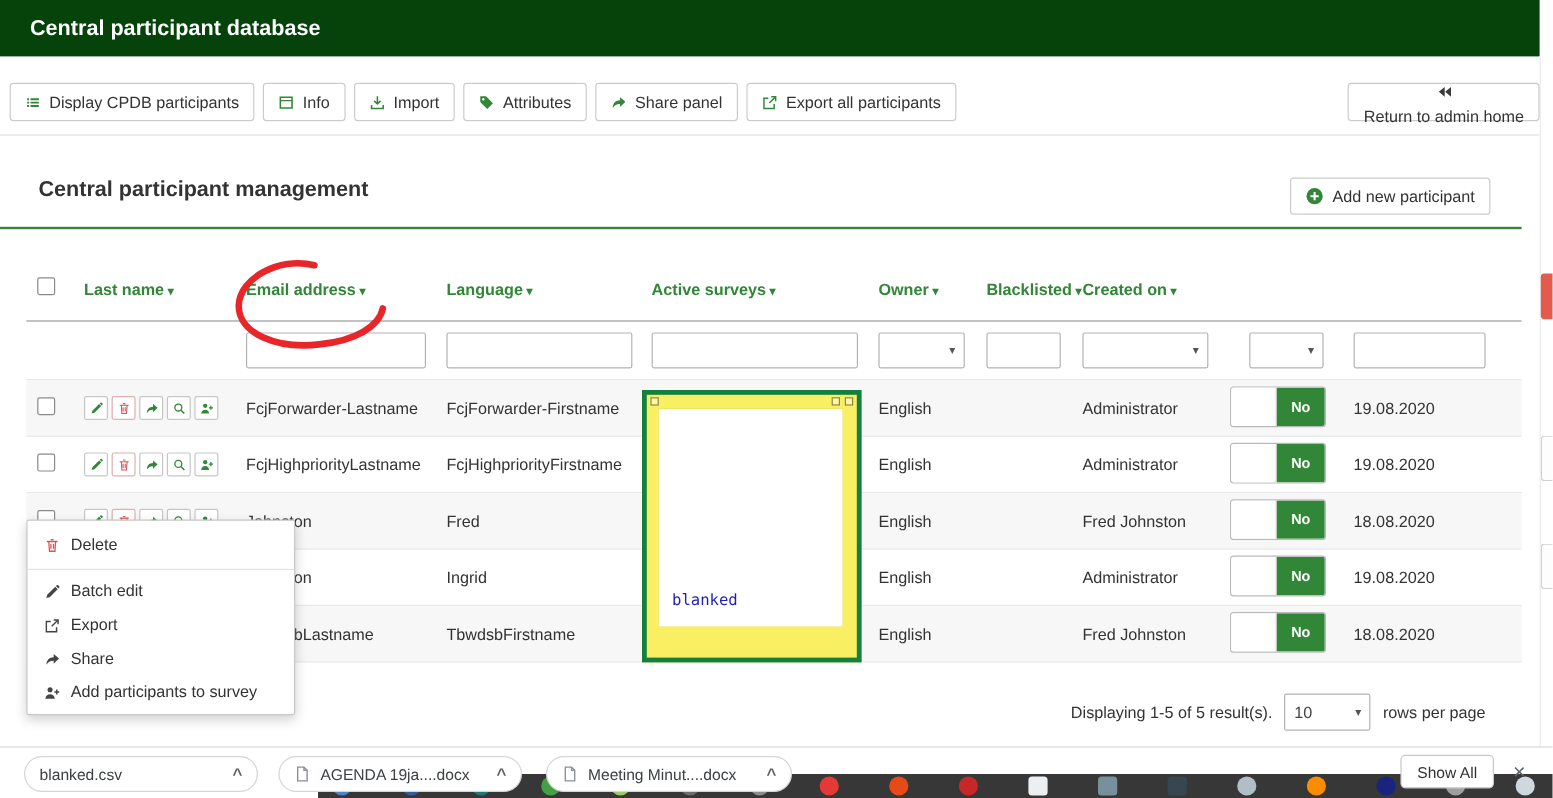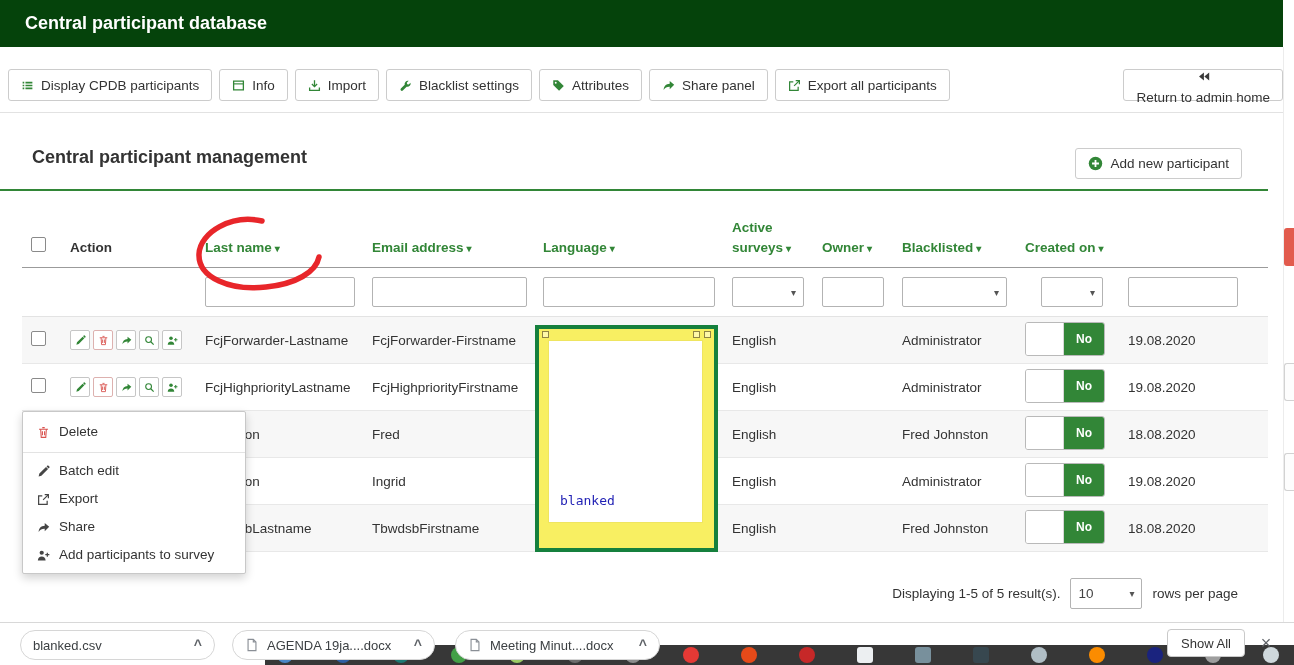--- a/index.html
+++ b/index.html
@@ -43,21 +43,21 @@
   .cb{width:15px;height:15px;border:1px solid #8a8a8a;border-radius:2px;background:#fff;display:inline-block;margin-left:9px;box-sizing:border-box;}
   .actions{display:flex;gap:3px;align-items:center;}
   .icon-btn{width:20px;height:20px;border:1px solid #c6c6c6;border-radius:2px;background:#fff;color:#328637;
             display:inline-flex;align-items:center;justify-content:center;box-sizing:border-box;}
   .icon-btn .ic{width:11px;height:11px;}
   .icon-btn.danger{color:#d9534f;border-color:#ddb1af;}
   .toggle{width:80px;height:34px;border:1px solid #b9b9b9;border-radius:3px;display:inline-flex;overflow:hidden;background:#fff;box-sizing:border-box;}
   .toggle .off{width:38px;background:#fff;border-right:1px solid #d7d7d7;box-sizing:border-box;}
   .toggle .on{flex:1;background:#328637;color:#fff;font-size:12px;font-weight:bold;display:flex;align-items:center;justify-content:center;}
   
-  .ctx{position:absolute;left:22px;top:411px;width:224px;background:#fff;border:1px solid #c8c8c8;border-radius:2px;
+  .ctx{position:absolute;left:22px;top:433px;width:224px;background:#fff;border:1px solid #c8c8c8;border-radius:2px;
        box-shadow:0 4px 10px rgba(0,0,0,.18);z-index:50;padding:4px 0;box-sizing:border-box;}
   .ctx .item{display:flex;align-items:center;gap:9px;padding:6px 14px;line-height:16px;color:#333;}
   .ctx .item.first{padding:8px 14px;}
   .ctx .item .ic{color:#454545;}
   .ctx .item.danger .ic{color:#d9534f;}
   .ctx .sep{height:1px;background:#e3e3e3;margin:4px 0;}
   
   .selected-btn{position:absolute;left:22px;top:578px;height:31px;padding:0 13px;background:#e6e6e6;
                 border:1px solid #adadad;border-radius:4px;display:inline-flex;align-items:center;gap:8px;box-sizing:border-box;}
   .selected-btn .up{font-size:9px;color:#333;}
@@ -178,26 +178,20 @@
         <span>Info</span>
       </span>
     <span class="btn">
         <svg class="ic">
           <use href="#i-import"></use>
         </svg>
         <span>Import</span>
       </span>
     <span class="btn">
         <svg class="ic">
-          <use href="#i-wrench"></use>
-        </svg>
-        <span>Blacklist settings</span>
-      </span>
-    <span class="btn">
-        <svg class="ic">
           <use href="#i-tag"></use>
         </svg>
         <span>Attributes</span>
       </span>
     <span class="btn">
         <svg class="ic">
           <use href="#i-share"></use>
         </svg>
         <span>Share panel</span>
       </span>
@@ -222,21 +216,20 @@
         <use href="#i-plus-circle"></use>
       </svg>
       <span>Add new participant</span>
     </span>
   <div class="green-rule"></div>
 
   <div class="ptable">
 
     <div class="trow thead">
       <div class="cell"><span class="cb"></span></div>
-      <div class="cell th-action">Action</div>
       <div class="cell"><span class="th">Last name</span><span class="caret">▾</span></div>
       <div class="cell"><span class="th">Email address</span><span class="caret">▾</span></div>
       <div class="cell"><span class="th">Language</span><span class="caret">▾</span></div>
       <div class="cell"><span class="th">Active surveys</span><span class="caret">▾</span></div>
       <div class="cell"><span class="th">Owner</span><span class="caret">▾</span></div>
       <div class="cell"><span class="th">Blacklisted</span><span class="caret">▾</span></div>
       <div class="cell"><span class="th">Created on</span><span class="caret">▾</span></div>
     </div>
 
     <div class="trow tfilter">

